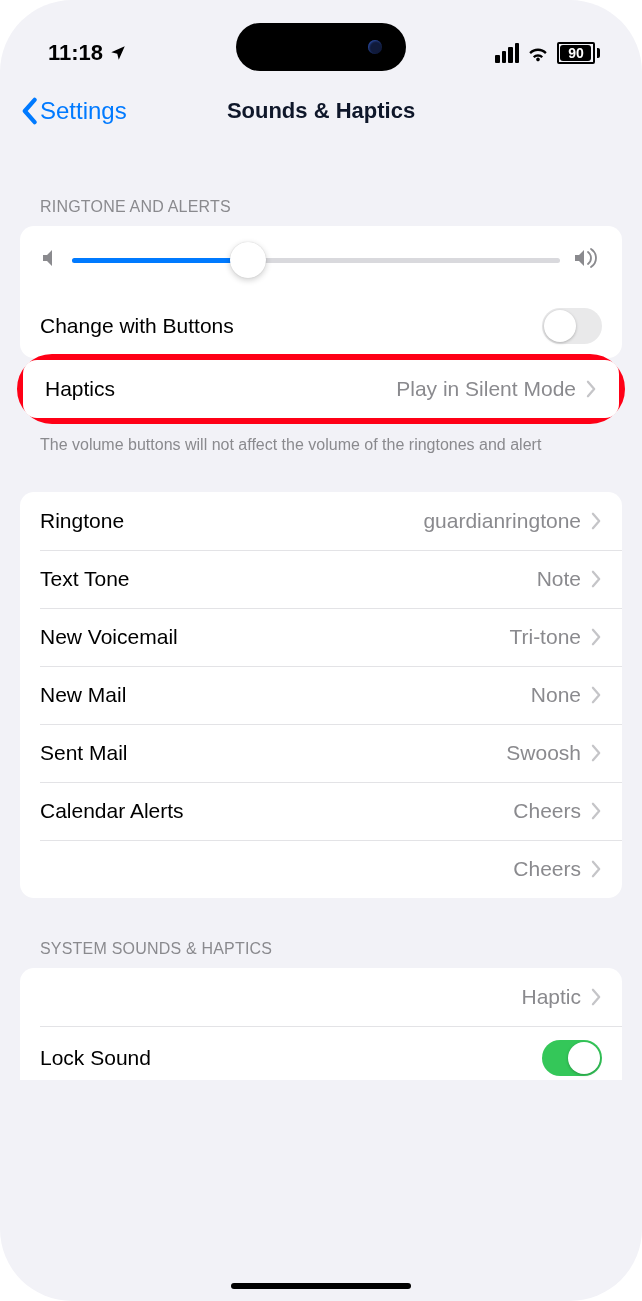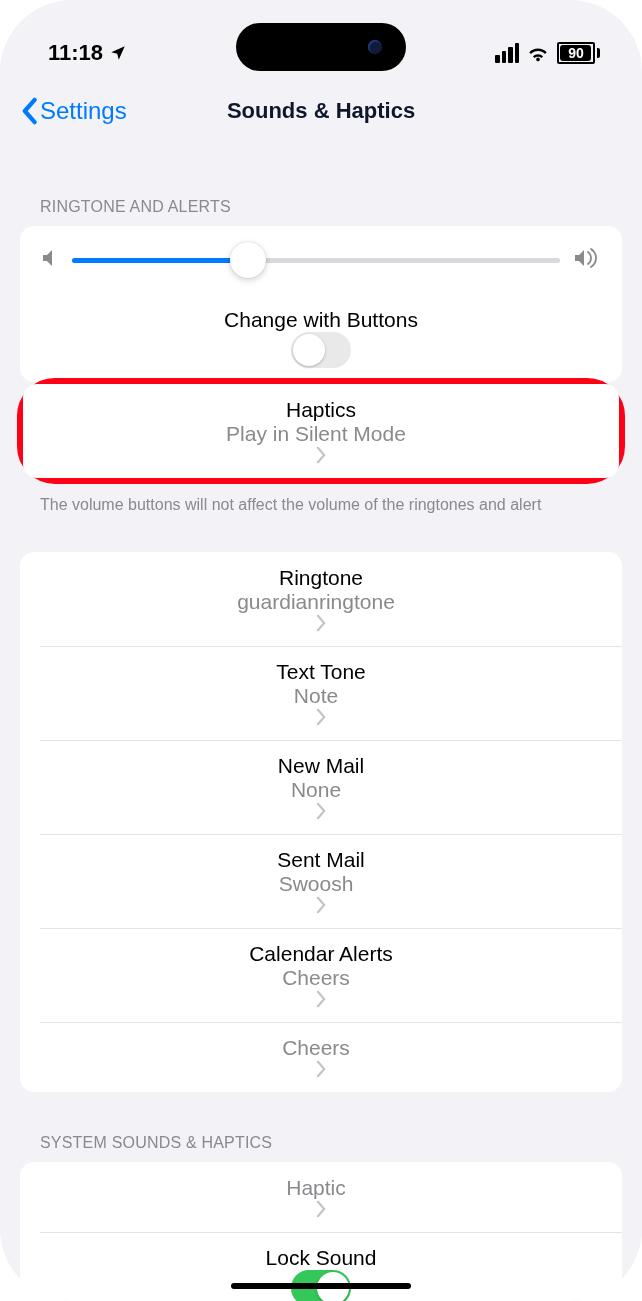--- a/index.html
+++ b/index.html
@@ -68,21 +68,21 @@
     text-transform: uppercase;
   }
   .section-header.first { padding-top: 54px; }
   .section-header.tight { padding-top: 42px; }
   .group {
     background:#fff; border-radius:14px; overflow:hidden;
   }
   .row {
     min-height:58px; padding: 14px 20px;
     display:flex; align-items:center; justify-content:space-between;
-    font-size:21px; color:#000; position:relative;flex-direction:column;
+    font-size:21px; color:#000; position:relative;
   }
   .row + .row::before {
     content:""; position:absolute; left:20px; right:0; top:0;
     height:1px; background:#e3e3e6;
   }
   .row .label { flex:0 0 auto; }
   .row .spacer { flex:1; }
   .row .value { color:#8a8a8e; font-size:21px; margin-right:10px; text-align:right; }
   .chevron { color:#c5c5c8; }
   .chevron svg { width:11px; height:18px; display:block; }
@@ -249,20 +249,30 @@
           <span class="label">Text Tone</span>
             <span class="spacer"></span>
           <span class="value">Note</span>
           <span class="chevron">
               <svg viewBox="0 0 12 20" fill="none" stroke="#c5c5c8" stroke-width="2.5" stroke-linecap="round" stroke-linejoin="round">
                 <path d="M2 2 L9 10 L2 18"></path>
               </svg>
             </span>
         </div>
         <div class="row">
+          <span class="label">New Voicemail</span>
+            <span class="spacer"></span>
+          <span class="value">Tri-tone</span>
+          <span class="chevron">
+              <svg viewBox="0 0 12 20" fill="none" stroke="#c5c5c8" stroke-width="2.5" stroke-linecap="round" stroke-linejoin="round">
+                <path d="M2 2 L9 10 L2 18"></path>
+              </svg>
+            </span>
+        </div>
+        <div class="row">
           <span class="label">New Mail</span>
             <span class="spacer"></span>
           <span class="value">None</span>
           <span class="chevron">
               <svg viewBox="0 0 12 20" fill="none" stroke="#c5c5c8" stroke-width="2.5" stroke-linecap="round" stroke-linejoin="round">
                 <path d="M2 2 L9 10 L2 18"></path>
               </svg>
             </span>
         </div>
         <div class="row">

